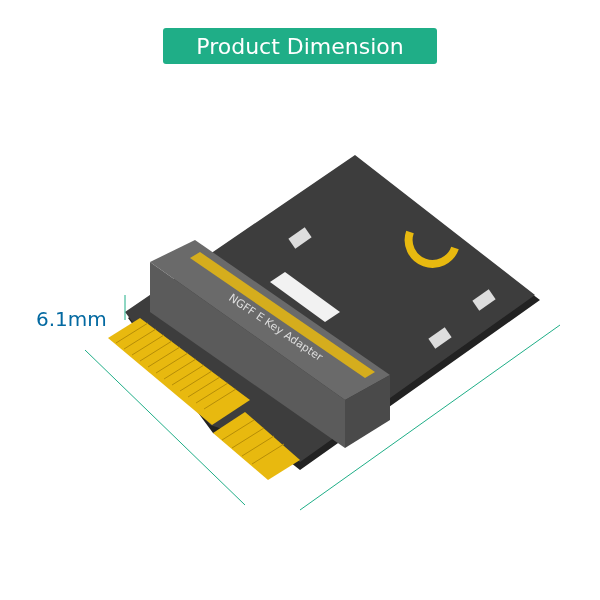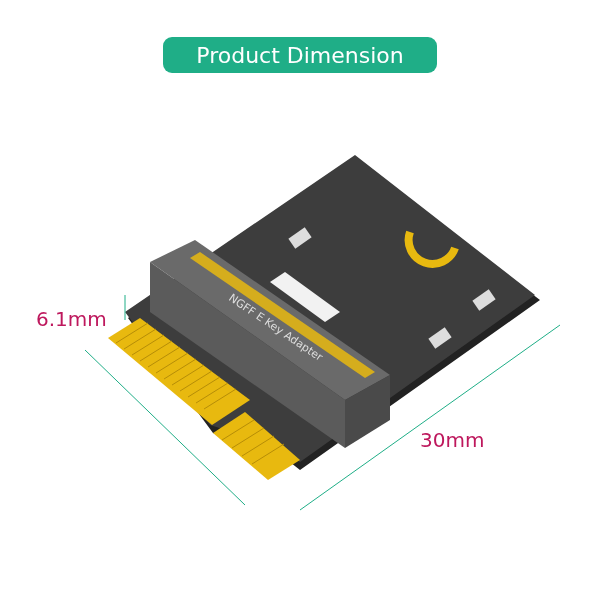--- a/index.html
+++ b/index.html
@@ -1,18 +1,18 @@
 <!DOCTYPE html>
 <html><head>
 <meta charset="utf-8">
 <style>
   html,body{margin:0;padding:0;background:#fff;}
   .stage{position:relative;width:600px;height:600px;overflow:hidden;background:#fff;font-family:"DejaVu Sans","Liberation Sans",sans-serif;}
-  .title{position:absolute;left:163px;top:37px;width:274px;height:36px;background:#1fae87;border-radius:9px;color:#fff;font-size:22px;display:flex;align-items:center;justify-content:center;}
-  .dim{position:absolute;color:#be185d;font-size:20px;}
+  .title{position:absolute;left:163px;top:28px;width:274px;height:36px;background:#1fae87;border-radius:3px;color:#fff;font-size:22px;display:flex;align-items:center;justify-content:center;}
+  .dim{position:absolute;color:#0369a1;font-size:20px;}
   svg{position:absolute;left:0;top:0;}
 </style>
 </head>
 <body>
 
 <div class="stage">
   <div class="title">Product Dimension</div>
 
   <svg width="600" height="600" viewBox="0 0 600 600">
 
@@ -57,14 +57,13 @@
 
     <g stroke="#1fae87" stroke-width="1" fill="none">
       <line x1="125" y1="295" x2="125" y2="320"></line>
       <line x1="85" y1="350" x2="245" y2="505"></line>
       <line x1="300" y1="510" x2="560" y2="325"></line>
     </g>
     <text x="240" y="340" fill="#ddd" font-size="11" transform="rotate(34 300 300)">NGFF E Key Adapter</text>
   </svg>
 
   <div class="dim" style="left:36px;top:307px;">6.1mm</div>
-  <div class="dim" style="left:420px;top:428px;">30mm</div>
 </div>
 
 </body></html>

